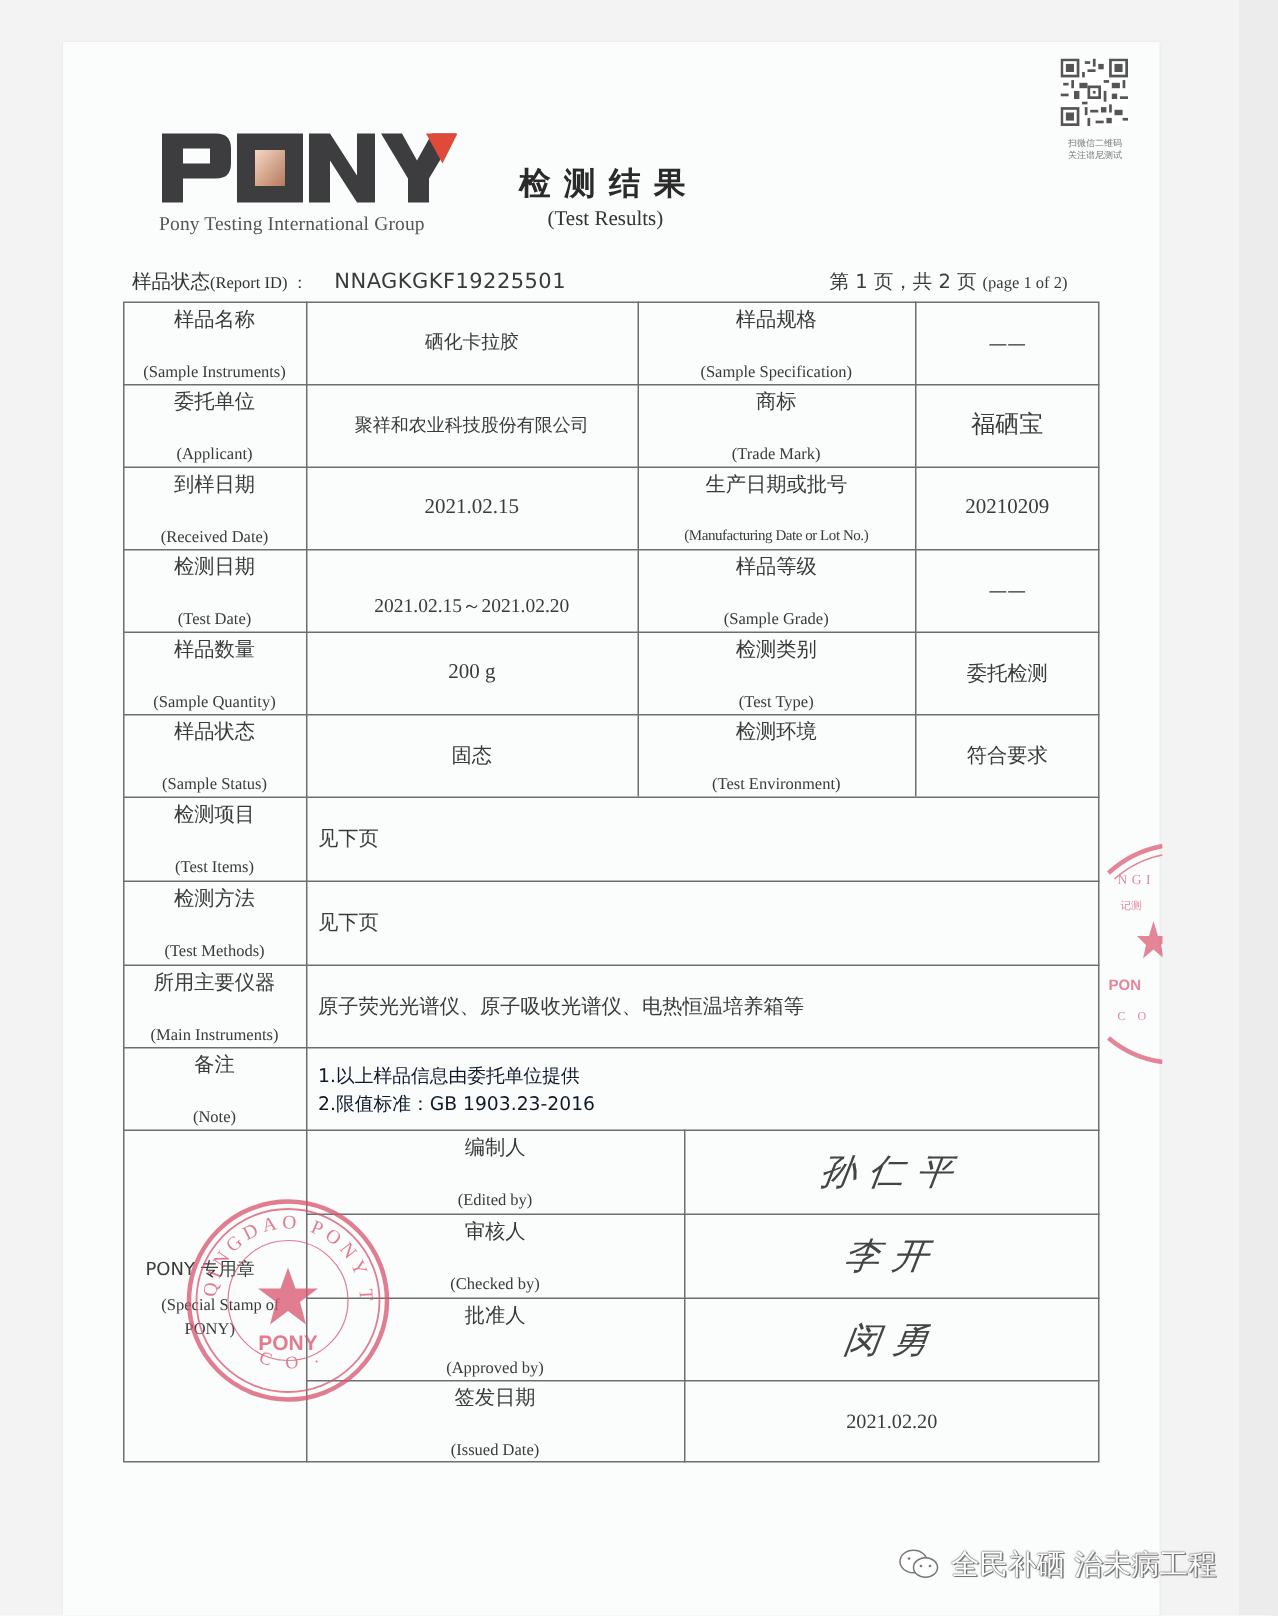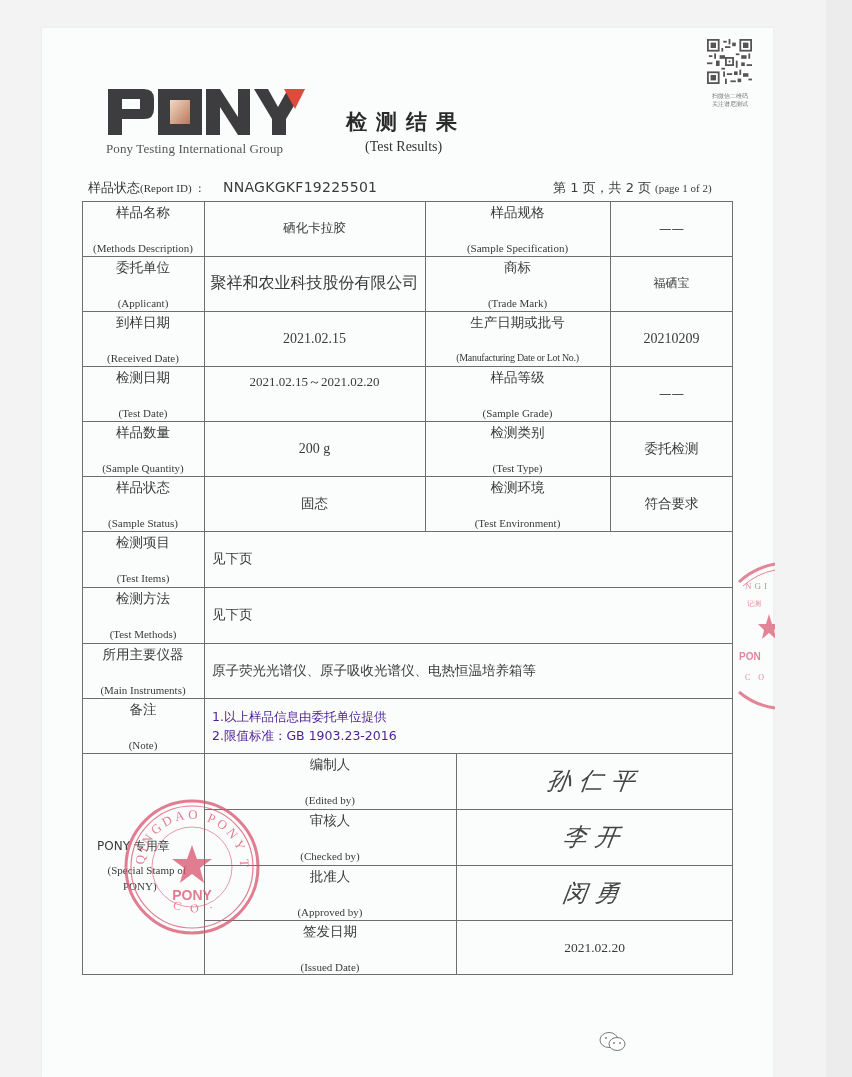--- a/index.html
+++ b/index.html
@@ -22,21 +22,21 @@
 
   .grid { position:absolute; left:82px; top:201px; width:651px; height:774px; border:1.3px solid #6e6e6e; box-sizing:border-box; }
   .hl { position:absolute; height:0; border-top:1.3px solid #6e6e6e; }
   .vl { position:absolute; width:0; border-left:1.3px solid #6e6e6e; }
   .cell { position:absolute; display:flex; flex-direction:column; align-items:center; justify-content:center; text-align:center; }
   .cell.left { align-items:flex-start; padding-left:8px; box-sizing:border-box; }
   .cn { font-family:"DejaVu Sans", sans-serif; font-size:13.5px; color:#3a3a3a; }
   .en { font-family:"Liberation Serif", serif; font-size:11px; color:#3a3a3a; margin-top:20px; }
   .val { font-family:"DejaVu Sans", sans-serif; font-size:12.5px; color:#3a3a3a; }
   .val.num { font-family:Liberation Serif, serif; font-size:14px; }
-  .note-line { font-family:"DejaVu Sans", sans-serif; font-size:12.5px; color:#4c1d95; line-height:19px; }
+  .note-line { font-family:"DejaVu Sans", sans-serif; font-size:12.5px; color:#0f172a; line-height:19px; }
   .sig { font-family:"DejaVu Serif", serif; font-style:italic; font-size:24px; color:#444; letter-spacing:8px; transform:skewX(-8deg); }
   .stamp { position:absolute; left:122px; top:797px; width:140px; height:140px; opacity:0.75; }
   .stamp2 { position:absolute; left:735px; top:562px; width:40px; height:150px; overflow:hidden; opacity:0.7; }
   .stamp-label { position:absolute; left:97px; top:838px; font-family:"DejaVu Sans", sans-serif; font-size:12px; color:#3a3a3a;text-align:center; }
   .stamp-label .e1 { position:absolute; left:0; top:26px; white-space:nowrap; font-family:"Liberation Serif", serif; font-size:11px; width:100px; }
   .stamp-label .e2 { position:absolute; left:26px; top:42px; font-family:"Liberation Serif", serif; font-size:11px; }
   .watermark { position:absolute; left:598px; top:1030px; display:flex; align-items:center; gap:6px; color:#fff; font-family:"DejaVu Sans", sans-serif; font-size:19px; text-shadow:0 0 1px #555, 0 0 1px #555, 1px 1px 0 #888; }
 </style>
 </head>
 <body>
@@ -139,46 +139,46 @@
 <div class="hl" style="left:204px;width:529px;top:865px"></div>
 <div class="hl" style="left:204px;width:529px;top:920px"></div>
 
 <div class="vl" style="left:204px;top:201px;height:774px"></div>
 <div class="vl" style="left:425px;top:201px;height:330px"></div>
 <div class="vl" style="left:610px;top:201px;height:330px"></div>
 <div class="vl" style="left:456px;top:753px;height:222px"></div>
 
 <div class="cell" style="left:82px;top:201px;width:122px;height:55px">
     <span class="cn">样品名称</span>
-    <span class="en">(Methods Description)</span>
+    <span class="en">(Sample Instruments)</span>
   </div>
 <div class="cell" style="left:204px;top:201px;width:221px;height:55px">
     <span class="val">硒化卡拉胶</span>
   </div>
 <div class="cell" style="left:425px;top:201px;width:185px;height:55px">
     <span class="cn">样品规格</span>
     <span class="en">(Sample Specification)</span>
   </div>
 <div class="cell" style="left:610px;top:201px;width:123px;height:55px">
     <span class="val">——</span>
   </div>
 
 <div class="cell" style="left:82px;top:256px;width:122px;height:55px">
     <span class="cn">委托单位</span>
     <span class="en">(Applicant)</span>
   </div>
 <div class="cell" style="left:204px;top:256px;width:221px;height:55px">
-    <span class="val" style="font-size:16px">聚祥和农业科技股份有限公司</span>
+    <span class="val" style="font-size:12px">聚祥和农业科技股份有限公司</span>
   </div>
 <div class="cell" style="left:425px;top:256px;width:185px;height:55px">
     <span class="cn">商标</span>
     <span class="en">(Trade Mark)</span>
   </div>
 <div class="cell" style="left:610px;top:256px;width:123px;height:55px">
-    <span class="val" style="font-size:12px">福硒宝</span>
+    <span class="val" style="font-size:16px">福硒宝</span>
   </div>
 
 <div class="cell" style="left:82px;top:311px;width:122px;height:55px">
     <span class="cn">到样日期</span>
     <span class="en">(Received Date)</span>
   </div>
 <div class="cell" style="left:204px;top:311px;width:221px;height:55px">
     <span class="val num">2021.02.15</span>
   </div>
 <div class="cell" style="left:425px;top:311px;width:185px;height:55px">
@@ -186,21 +186,21 @@
     <span class="en" style="font-size:10px;letter-spacing:-0.3px">(Manufacturing Date or Lot No.)</span>
   </div>
 <div class="cell" style="left:610px;top:311px;width:123px;height:55px">
     <span class="val num">20210209</span>
   </div>
 
 <div class="cell" style="left:82px;top:366px;width:122px;height:55px">
     <span class="cn">检测日期</span>
     <span class="en">(Test Date)</span>
   </div>
-<div class="cell" style="left:204px;top:354px;width:221px;height:55px">
+<div class="cell" style="left:204px;top:376px;width:221px;height:55px">
     <span class="val num" style="font-size:13px">2021.02.15～2021.02.20</span>
   </div>
 <div class="cell" style="left:425px;top:366px;width:185px;height:55px">
     <span class="cn">样品等级</span>
     <span class="en">(Sample Grade)</span>
   </div>
 <div class="cell" style="left:610px;top:366px;width:123px;height:55px">
     <span class="val">——</span>
   </div>
 
@@ -331,13 +331,14 @@
 </svg>
 
 <div class="watermark">
   <svg width="30" height="24" viewBox="0 0 30 24">
     <ellipse cx="11" cy="10" rx="9" ry="7.5" fill="#fff" stroke="#777" stroke-width="1"></ellipse>
     <ellipse cx="19" cy="14" rx="8" ry="6.5" fill="#fff" stroke="#777" stroke-width="1"></ellipse>
     <circle cx="16" cy="13" r="0.9" fill="#777"></circle>
       <circle cx="22" cy="13" r="0.9" fill="#777"></circle>
     <circle cx="8" cy="8" r="0.9" fill="#777"></circle>
   </svg>
+  <span>全民补硒 治未病工程</span>
 </div>
 
 </body></html>

